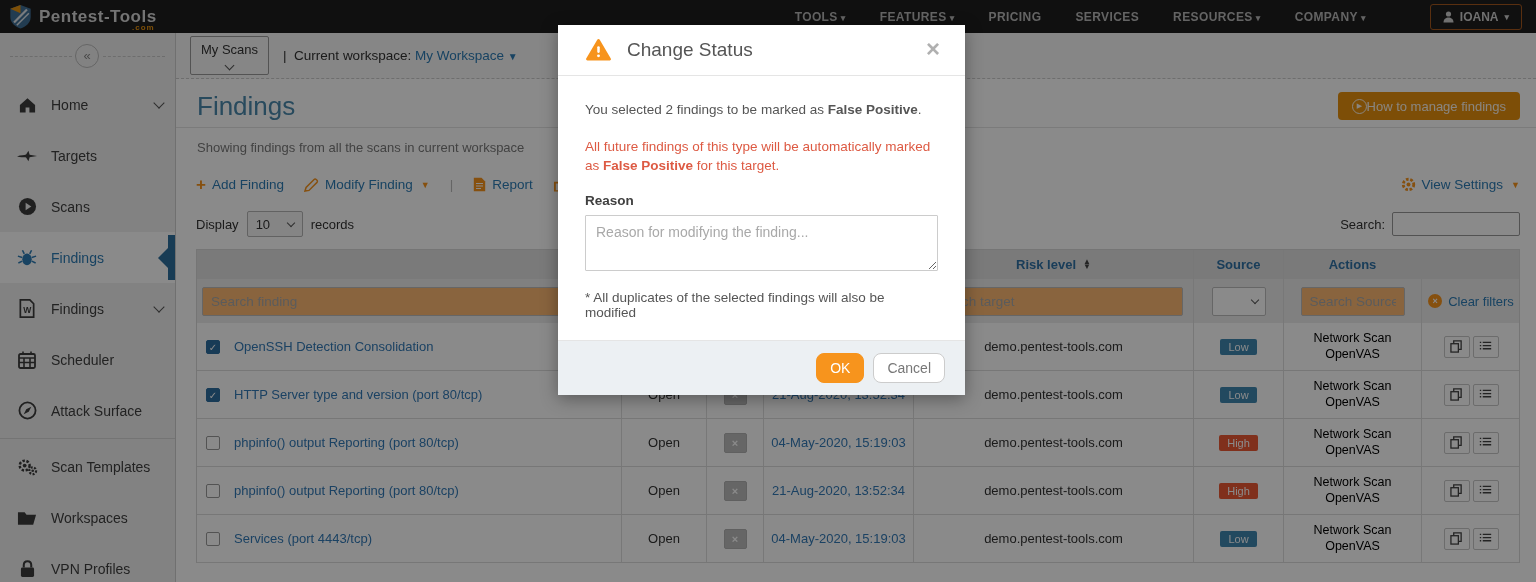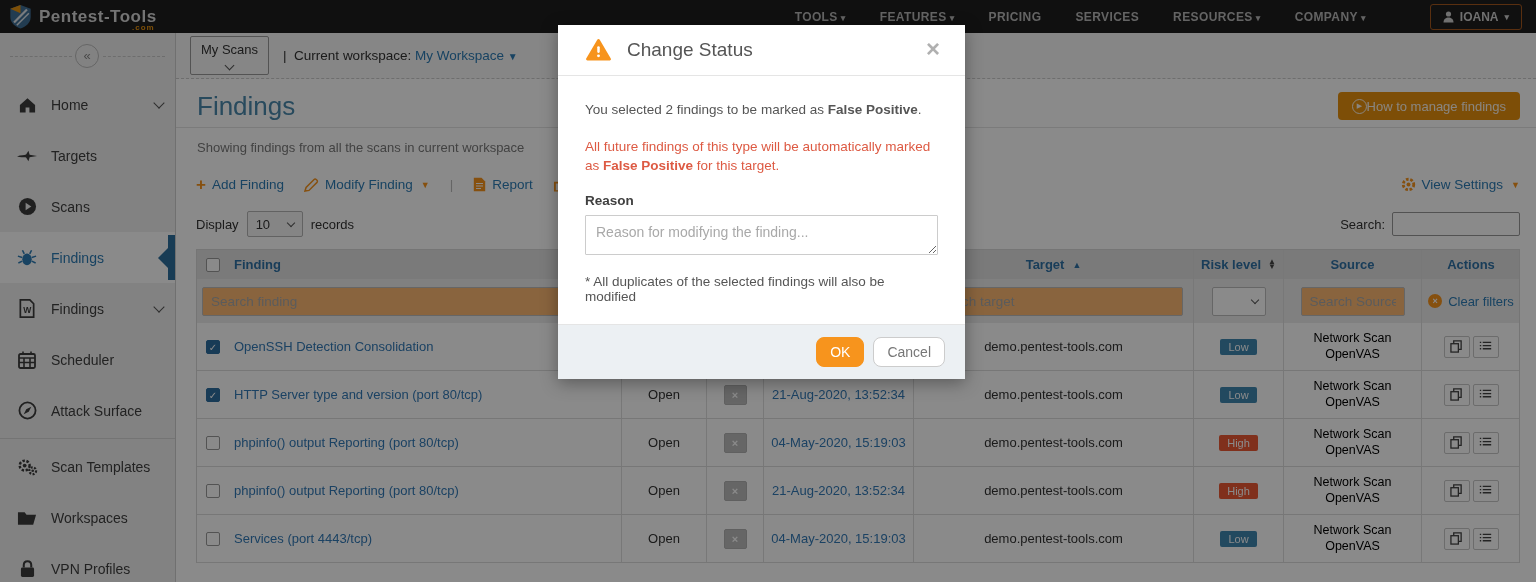--- a/index.html
+++ b/index.html
@@ -120,21 +120,21 @@
   .overlay { position:absolute; inset:0; background:rgba(0,0,0,.46); z-index:50; }
   .modal { position:absolute; left:558px; top:25px; width:407px; z-index:60; background:#fff;
     box-shadow:0 4px 16px rgba(0,0,0,.35); font-size:13.5px; color:#555; }
   .modal-header { padding:13px 27px; border-bottom:1px solid #e5e5e5; display:flex; align-items:center; position:relative; }
   .modal-title { font-size:19px; color:#555; margin-left:15px; }
   .modal-close { position:absolute; right:25px; top:12px; color:#b0b0b0; font-size:24px; line-height:1; cursor:pointer; font-weight:bold; }
   .modal-body { padding:24px 27px 20px; }
   .mb-p { margin-bottom:17px; line-height:1.45; color:#555; }
   .mb-warning { color:#dd5a43; }
   .reason-label { font-weight:bold; color:#404040; margin-bottom:7px; font-size:13.5px; }
-  .reason-ta { width:100%; height:40px; border:1px solid #ccc; border-radius:1px; padding:8px 10px;
+  .reason-ta { width:100%; height:56px; border:1px solid #ccc; border-radius:1px; padding:8px 10px;
     font-family:"Liberation Sans", sans-serif; font-size:14px; resize:both; color:#333; }
   .mb-note { margin-top:16px; color:#555; }
   .modal-footer { background:#ecf0f3; border-top:1px solid #e5e5e5; padding:12px 20px; display:flex; justify-content:flex-end; gap:9px; }
   .btn { font-size:14px; border-radius:8px; padding:6px 13px; cursor:pointer; font-family:"Liberation Sans", sans-serif; }
   .btn-ok { background:#f7941d; border:1px solid #f7941d; color:#fff; }
   .btn-cancel { background:#fff; border:1px solid #ccc; color:#777; }
 </style>
 </head>
 <body>
 
@@ -340,24 +340,20 @@
           </span>
         <span>records</span>
         <span class="search-box">
           <span>Search:</span>
           <input type="text" style="">
         </span>
       </div>
 
       <div class="ftable">
         <div class="trow thead">
-          <div class="c-finding">
-              <span class="cb"></span>
-              <span>Finding</span>
-            </div>
           <div></div>
             <div></div>
             <div></div>
           <div>
               <span>Target</span>
               <span class="sort-asc">▲</span>
             </div>
           <div>
               <span>Risk level</span>
               <span class="sort-both">

